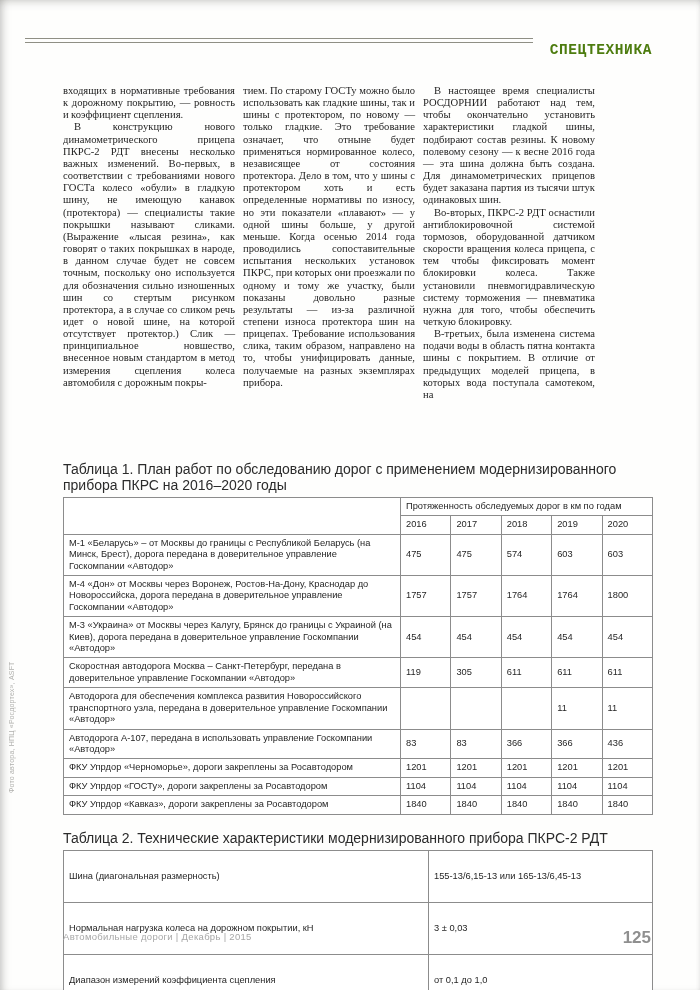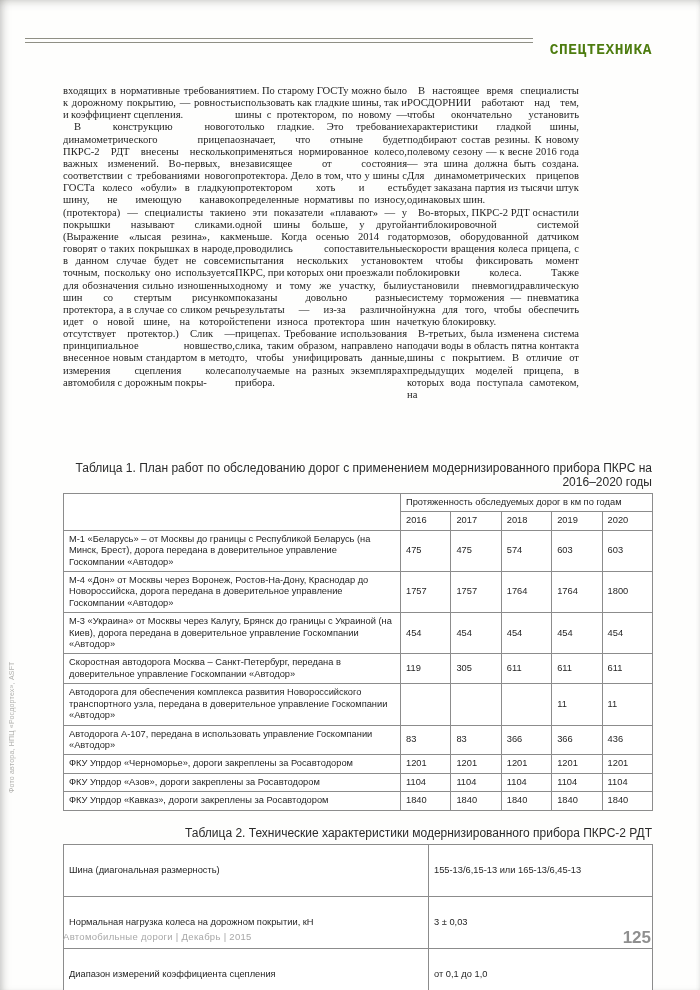--- a/index.html
+++ b/index.html
@@ -11,27 +11,27 @@
   
   .header-rule{position:absolute;top:38px;left:25px;width:508px;height:3px;
     border-top:1.6px solid #8f8f85;border-bottom:1.6px solid #8f8f85;}
   .section-title{position:absolute;top:42px;right:48px;
     font-family:Liberation Mono, monospace;font-weight:bold;font-size:14.5px;
     letter-spacing:.6px;color:#4d7c0f;}
   
   .photo-credit{position:absolute;left:8px;top:793px;transform-origin:0 0;transform:rotate(-90deg);
     white-space:nowrap;font-family:"Liberation Sans",sans-serif;font-size:7px;color:#b0b0ad;letter-spacing:.2px;}
   
-  .columns{position:absolute;left:63px;top:85px;width:589px;height:372px;display:flex;gap:0;overflow:hidden;}
+  .columns{position:absolute;left:63px;top:85px;width:589px;height:372px;display:flex;gap:8px;overflow:hidden;}
   .col{width:172px;flex:0 0 172px;text-align:justify;font-size:10.6px;line-height:12.15px;}
   .col p{margin:0;word-spacing:-0.3px;}
   .col p.indent{text-indent:11px;}
   
   .tables{position:absolute;left:63px;top:461px;width:589px;font-family:"Liberation Sans",sans-serif;}
-  .tcaption{font-size:12px;color:#2b2b2b;margin:0 0 4px 0;text-align:right;}
+  .tcaption{font-size:14px;color:#2b2b2b;margin:0 0 4px 0;}
   table{border-collapse:collapse;width:589px;table-layout:fixed;background:#fff;}
   th,td{border:1px solid #8c8c8c;padding:3px 5px;font-size:9.3px;line-height:11.4px;
     font-weight:normal;text-align:left;color:#262626;}
   th{vertical-align:middle;margin-top:32px;}
   td.lbl{vertical-align:middle;}
   td.num{vertical-align:middle;}
   .t1{margin-bottom:15px;}
   .t1 col.c-label{width:337px;}
   .t1 col.c-year{width:50.4px;}
   .t2 col.c-label{width:365px;}
@@ -144,21 +144,21 @@
   </tr>
           <tr>
     <td class="lbl">ФКУ Упрдор «Черноморье», дороги закреплены за Росавтодором</td>
     <td class="num">1201</td>
     <td class="num">1201</td>
     <td class="num">1201</td>
     <td class="num">1201</td>
     <td class="num">1201</td>
   </tr>
           <tr>
-    <td class="lbl">ФКУ Упрдор «Азов», дороги закреплены за Росавтодором</td>
+    <td class="lbl">ФКУ Упрдор «ГОСТу», дороги закреплены за Росавтодором</td>
     <td class="num">1104</td>
     <td class="num">1104</td>
     <td class="num">1104</td>
     <td class="num">1104</td>
     <td class="num">1104</td>
   </tr>
           <tr>
     <td class="lbl">ФКУ Упрдор «Кавказ», дороги закреплены за Росавтодором</td>
     <td class="num">1840</td>
     <td class="num">1840</td>

